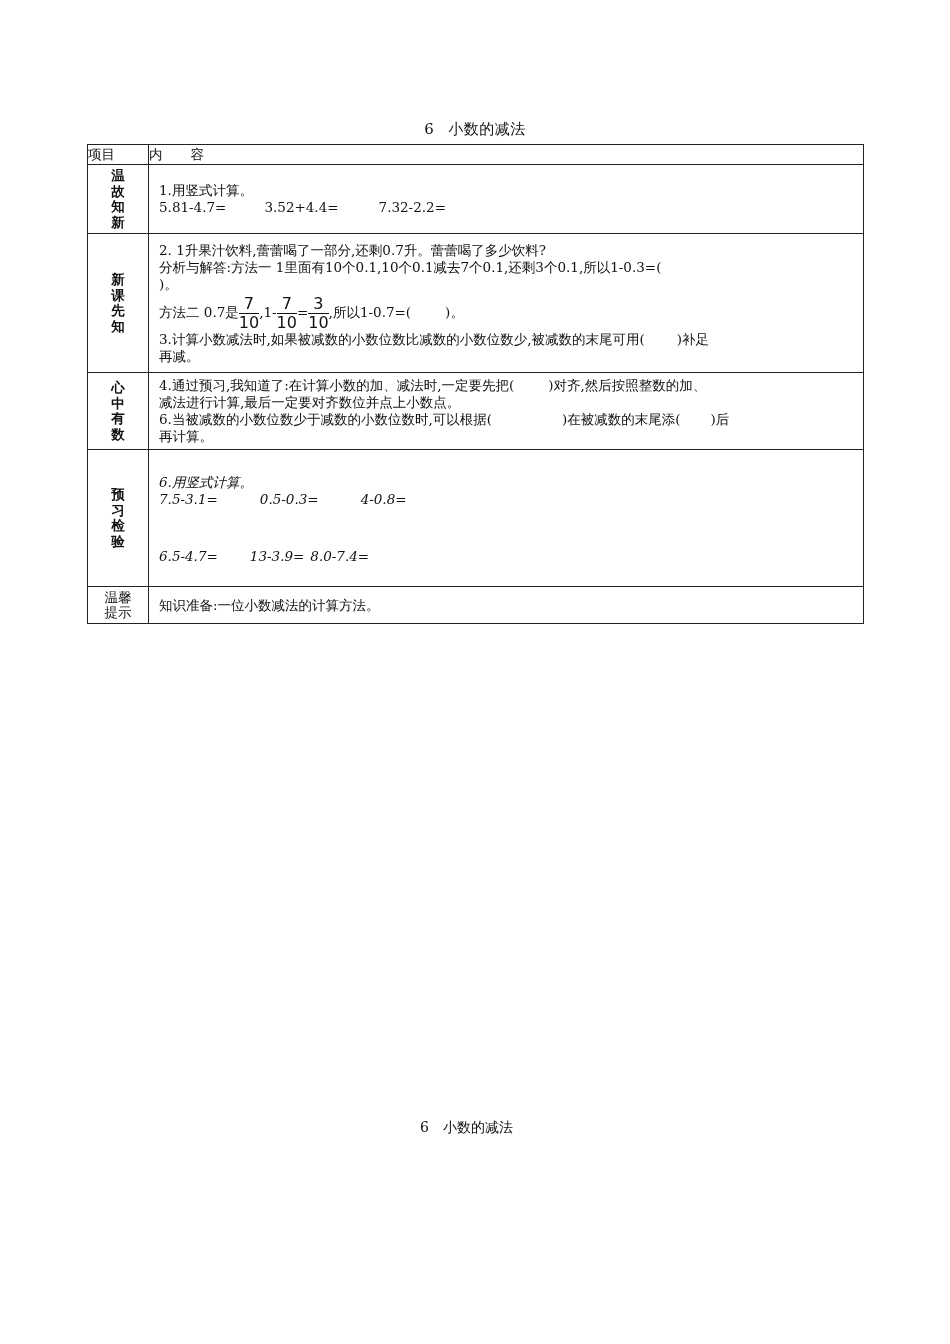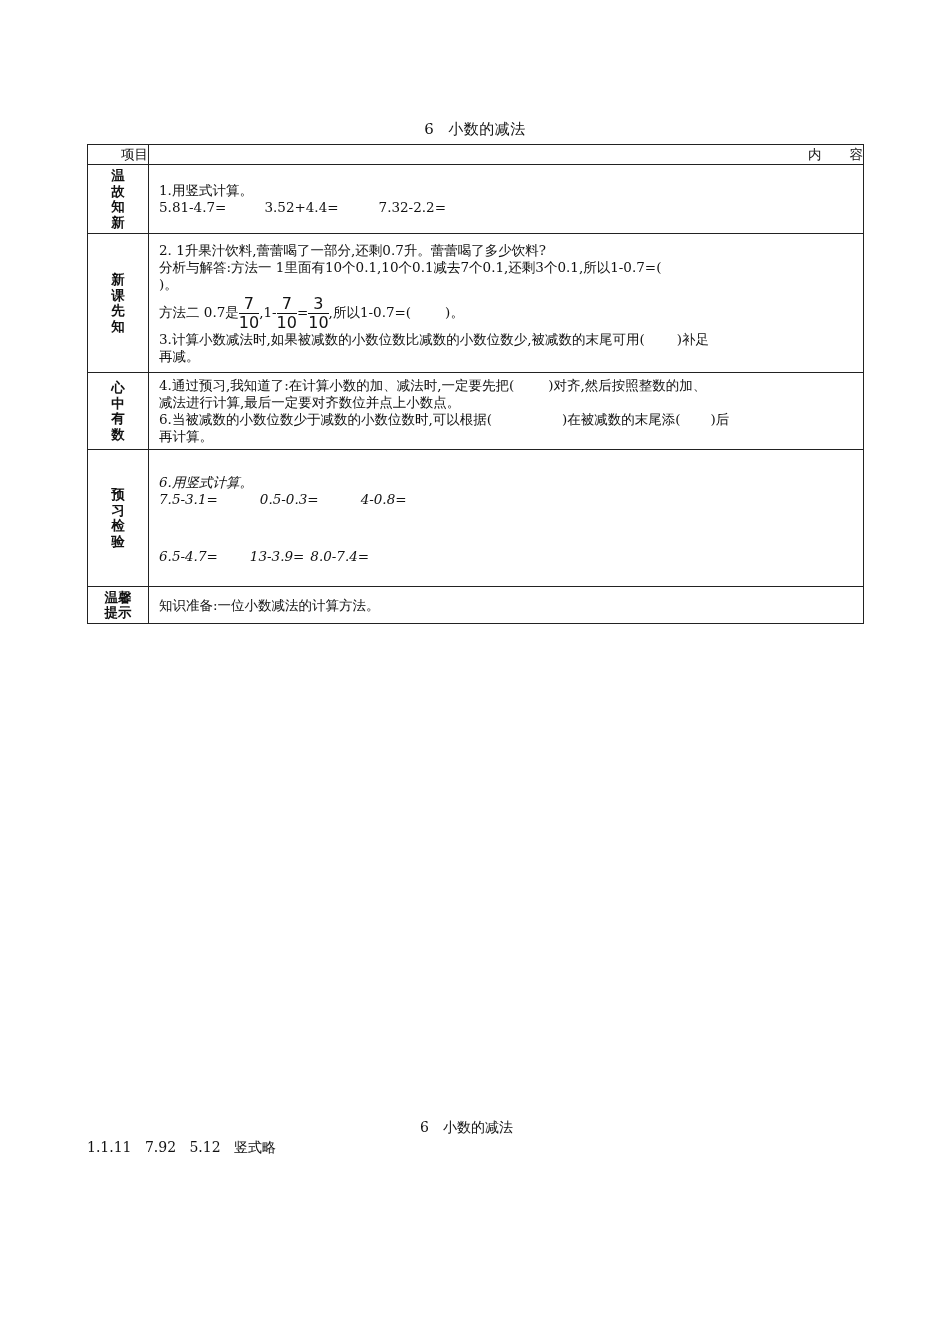--- a/index.html
+++ b/index.html
@@ -15,28 +15,28 @@
     .page-title .num { margin-right: 14px; }
     table.plan {
       position: absolute; left: 87px; top: 144px; width: 777px;
       border-collapse: collapse; table-layout: fixed;
       font-size: 13.5px; line-height: 17px;
     }
     table.plan td {
       border: 1.5px solid #222; padding: 0; vertical-align: middle;
     }
     col.c1 { width: 61px; }
-    .hdr td { height: 19px; text-align: right; font-family: Liberation Serif, serif; }
+    .hdr td { height: 19px; text-align: left; font-family: Liberation Serif, serif; }
     .hdr .content-hdr span { letter-spacing: 0; }
     .hdr .content-hdr .gap { display: inline-block; width: 28px; }
     .label {
       text-align: center; font-weight: bold; font-size: 13.5px;
       line-height: 15.5px; font-family: "DejaVu Sans", "Liberation Sans", sans-serif;
     }
-    .label.light { font-weight: bold; font-family: "DejaVu Serif", "Liberation Serif", serif; }
+    .label.light { font-weight: normal; font-family: "DejaVu Serif", "Liberation Serif", serif; }
     .label .ch { display: block; }
     .body-cell { padding: 0 8px 0 10px !important; border-radius: 7px; }
     .line { display: block; white-space: nowrap; }
     .row1 td { height: 68px; }
     .row2 td { height: 138px; }
     .row3 td { height: 76px; }
     .row4 td { height: 133px; vertical-align: top; }
     .row4 td.label { vertical-align: middle; }
     .row5 td { height: 36px; }
     .gap1 { display: inline-block; width: 38px; }
@@ -96,21 +96,21 @@
 
   <tr class="row2">
     <td class="label">
       <span class="ch">新</span>
       <span class="ch">课</span>
       <span class="ch">先</span>
       <span class="ch">知</span>
     </td>
     <td class="body-cell">
       <span class="line">2. 1升果汁饮料,蕾蕾喝了一部分,还剩0.7升。蕾蕾喝了多少饮料?</span>
-      <span class="line">分析与解答:方法一 1里面有10个0.1,10个0.1减去7个0.1,还剩3个0.1,所以1-0.7=(</span>
+      <span class="line">分析与解答:方法一 1里面有10个0.1,10个0.1减去7个0.1,还剩3个0.1,所以1-0.3=(</span>
       <span class="line">)。</span>
       <span class="frac-line"><span>方法二 0.7是</span><span class="frac"><span class="num">7</span><span class="den">10</span></span><span>,1-</span><span class="frac"><span class="num">7</span><span class="den">10</span></span><span>=</span><span class="frac"><span class="num">3</span><span class="den">10</span></span><span>,所以1-0.7=(</span><span class="blank" style="width:34px"></span><span>)。</span></span>
       <span class="line"><span>3.计算小数减法时,如果被减数的小数位数比减数的小数位数少,被减数的末尾可用(</span><span class="blank" style="width:32px"></span><span>)补足</span></span>
       <span class="line">再减。</span>
     </td>
   </tr>
 
   <tr class="row3">
     <td class="label">
       <span class="ch">心</span>
@@ -148,14 +148,13 @@
     </td>
     <td class="body-cell">
       <span class="line">知识准备:一位小数减法的计算方法。</span>
     </td>
   </tr>
 </tbody>
   </table>
 
 <div class="answers">
   <div class="ans-title"><span class="num">6</span><span>小数的减法</span></div>
-  <span class="line">1.1.11   7.92   5.12   竖式略</span>
 </div>
 
 </body></html>

